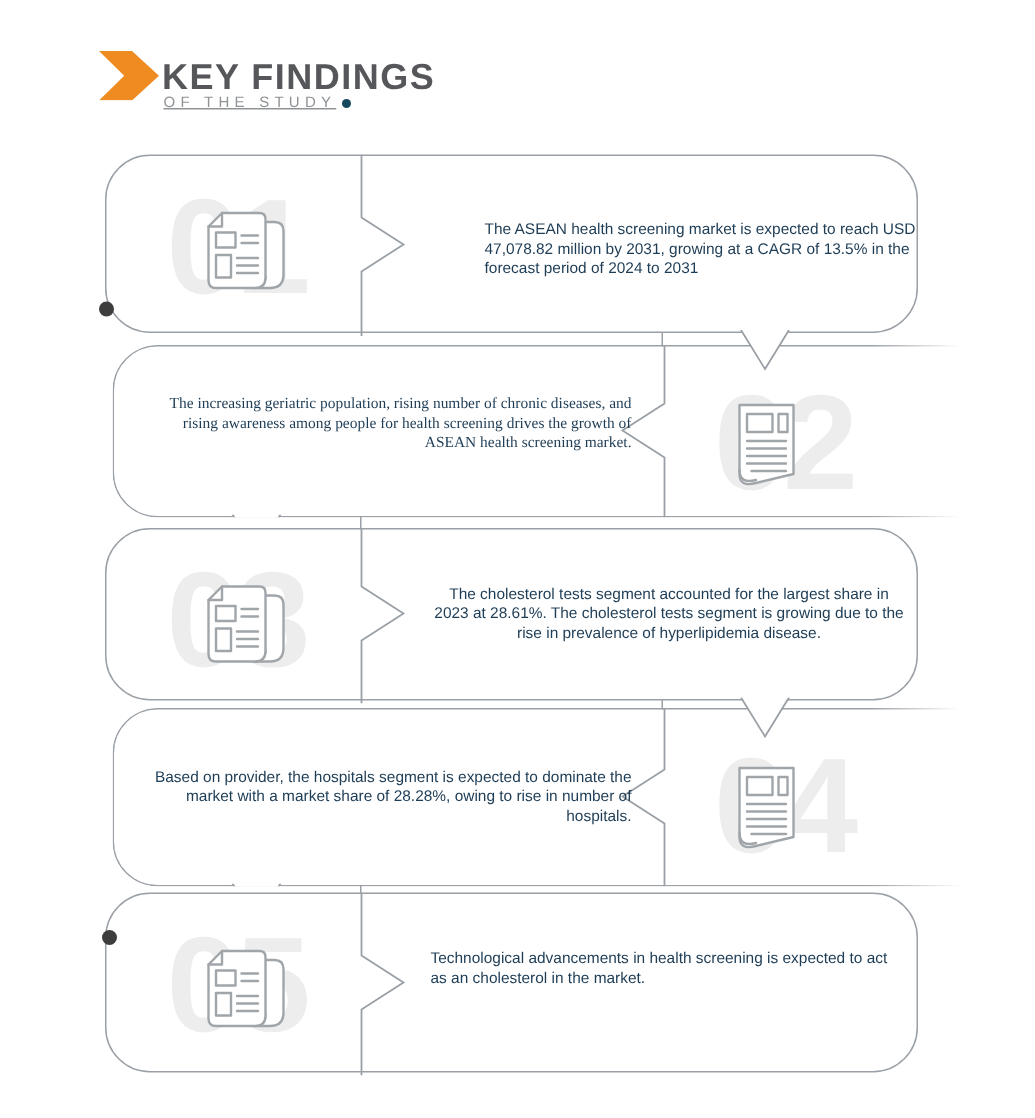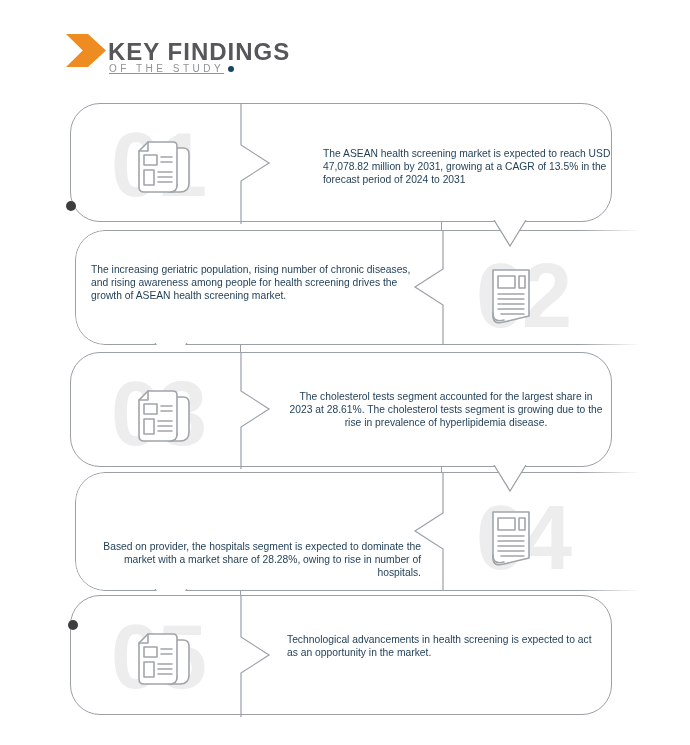--- a/index.html
+++ b/index.html
@@ -46,23 +46,23 @@
   }
   .num.left{left:40px;top:16px;}
   .num.right{left:400px;top:20px;}
   .doc-icon{position:absolute;}
   .doc-icon.left{left:63px;top:35px;}
   .doc-icon.right{left:412px;top:36px;}
   .finding-text{
     position:absolute;font-size:10.3px;line-height:13px;color:#1d3c55;
   }
   .finding-text.t1{left:216px;top:43px;width:314px;text-align:left;margin-left:36px;}
-  .finding-text.t2{left:15px;top:32px;width:330px;text-align:left;}
+  .finding-text.t2{left:15px;top:32px;width:330px;text-align:right;font-family:Liberation Serif, serif;}
   .finding-text.t3{left:216px;top:37px;width:318px;text-align:center;}
-  .finding-text.t4{left:15px;top:39px;width:330px;text-align:right;margin-top:28px;}
+  .finding-text.t4{left:15px;top:39px;width:330px;text-align:right;}
   .finding-text.t5{left:216px;top:37px;width:314px;text-align:left;}
   
   .bridge{position:absolute;width:1px;background:#9aa0a6;z-index:16;}
   .bridge.g12{left:441px;top:222px;height:9px;}
   .bridge.g23{left:240px;top:344px;height:9px;}
   .bridge.g34{left:441px;top:466px;height:7px;}
   .bridge.g45{left:240px;top:590px;height:6px;}
   .timeline-dot{
     position:absolute;width:10px;height:10px;border-radius:50%;
     background:#3d3d3d;z-index:20;
@@ -180,21 +180,21 @@
         <path d="M14 3v9H5"></path>
         <rect x="10" y="16" width="13" height="10"></rect>
         <path d="M27 18h11M27 23h11"></path>
         <rect x="10" y="31" width="10" height="15"></rect>
         <path d="M24 33h14M24 38h14M24 43h14"></path>
       </g>
     </svg>
     <svg class="divider" style="left:169px" width="32" height="122" viewBox="0 0 32 122">
       <path d="M1 0 L1 42 L29 60 L1 78 L1 122" fill="none" stroke="#9aa0a6" stroke-width="1.2"></path>
     </svg>
-    <div class="finding-text t5">Technological advancements in health screening is expected to act as an opportunity in the market.</div>
+    <div class="finding-text t5">Technological advancements in health screening is expected to act as an cholesterol in the market.</div>
   </div>
 
   <div class="bridge g12"></div>
   <div class="bridge g23"></div>
   <div class="bridge g34"></div>
   <div class="bridge g45"></div>
 
   <div class="timeline-dot dot-top"></div>
   <div class="timeline-dot dot-bottom"></div>
 

